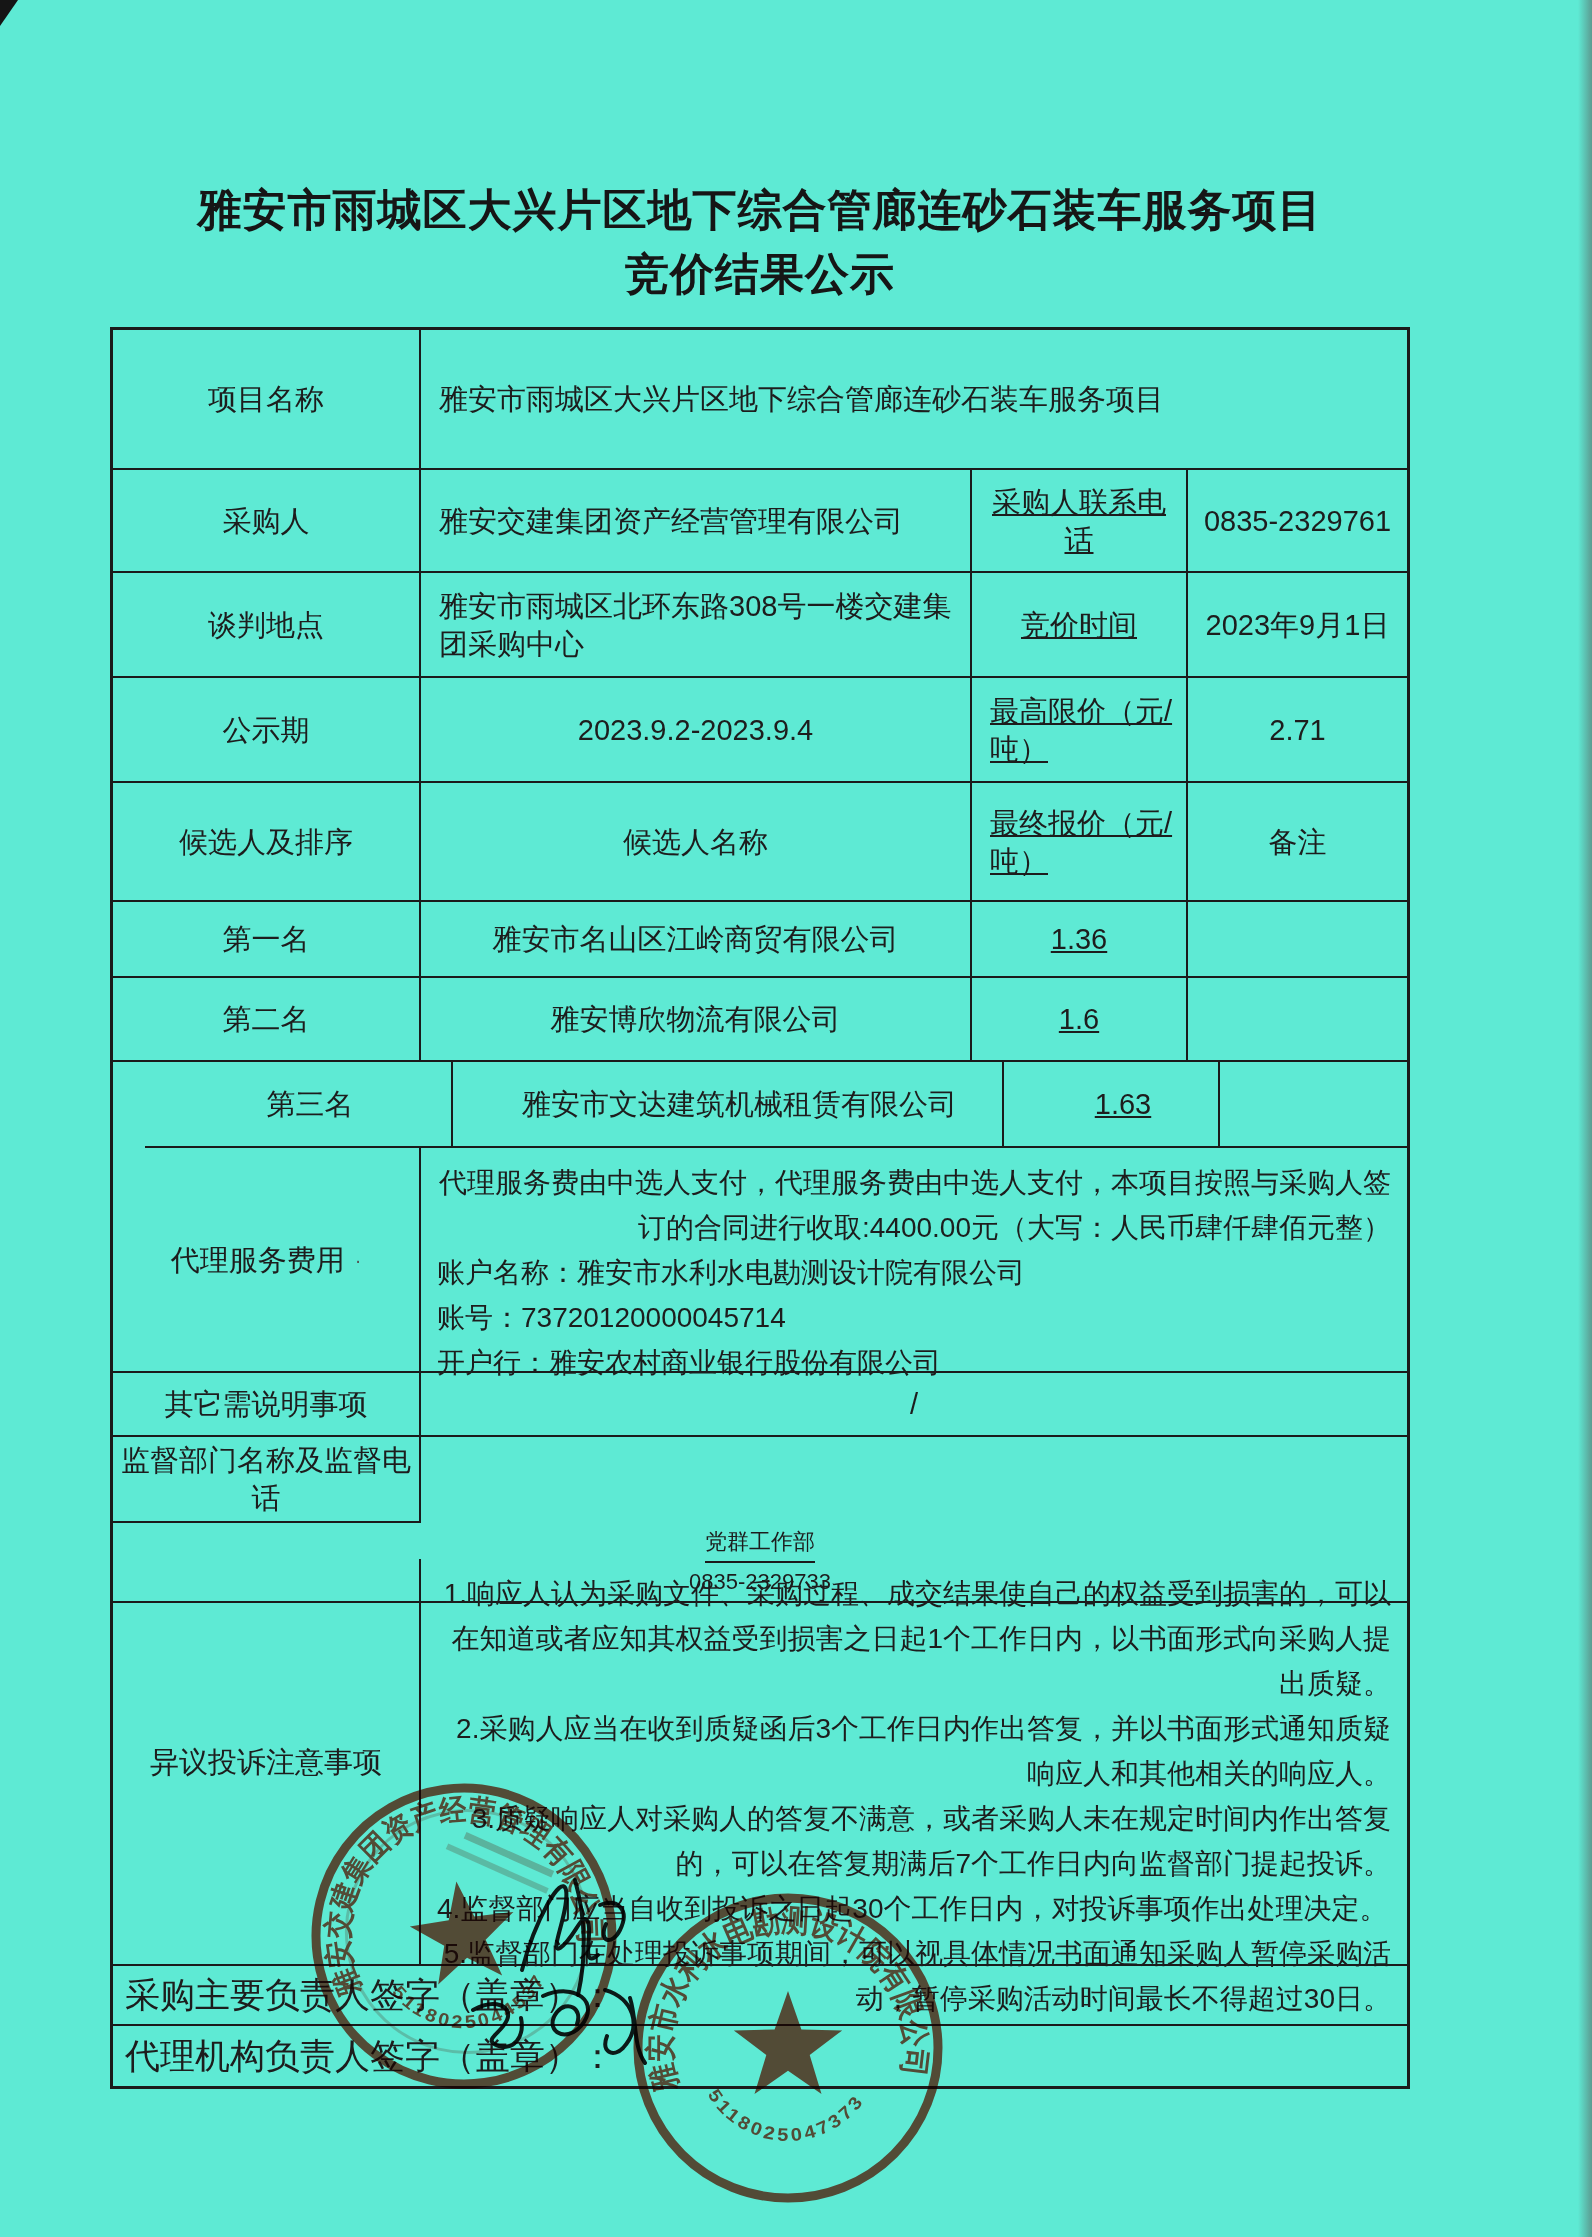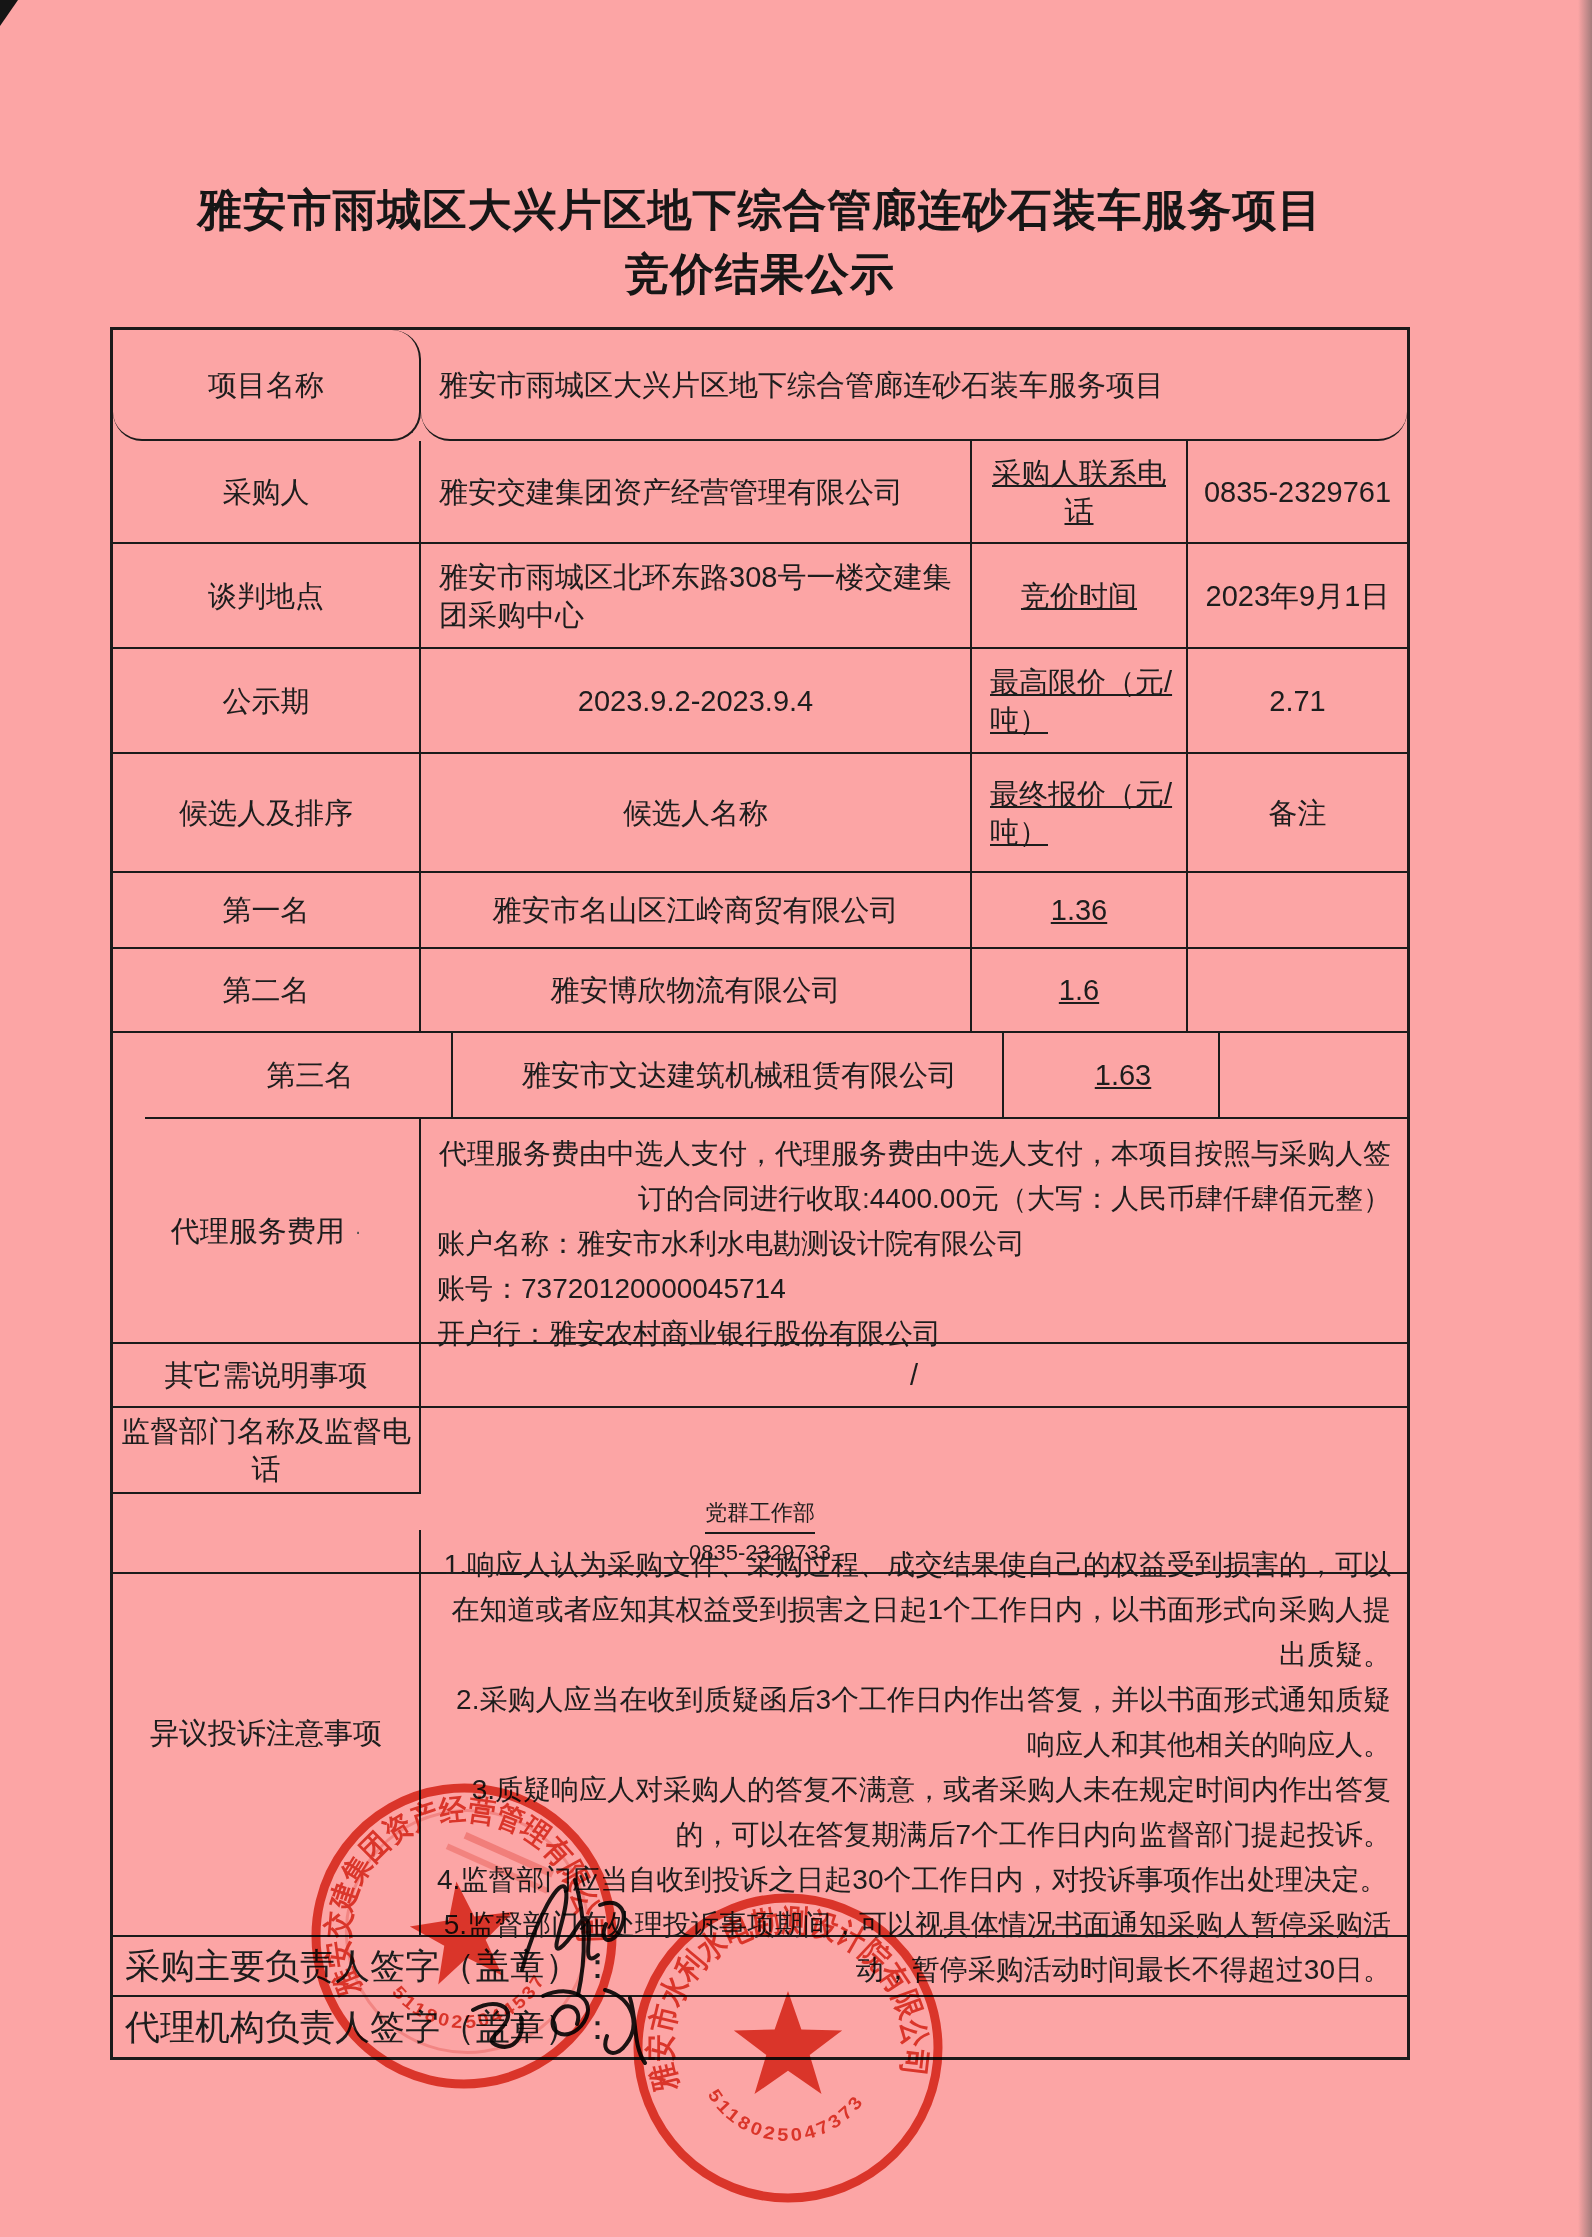--- a/index.html
+++ b/index.html
@@ -1,18 +1,18 @@
 <!DOCTYPE html>
 <html><head>
 <meta charset="utf-8">
 <style>
   html,body { margin:0; padding:0; background:#e8e8e8; }
   .page {
     position:relative; width:1592px; height:2237px;
-    background:#fca5a5; overflow:hidden;
+    background:#5eead4; overflow:hidden;
     font-family:"Liberation Sans","DejaVu Sans",sans-serif;
     color:#1d1d1d;
   }
   
   .corner-mark { position:absolute; left:0; top:0; width:0; height:0;
     border-top:26px solid #151515; border-right:18px solid transparent; }
   .edge-shadow { position:absolute; right:0; top:0; width:14px; height:100%;
     background:linear-gradient(to right, rgba(0,0,0,0), rgba(90,90,90,.55)); }
 
   
@@ -23,21 +23,21 @@
   .doc-table { position:absolute; left:110px; top:327px; width:1300px;
     border:3px solid #1b1b1b; box-sizing:border-box; background:transparent; }
   .row { display:flex; box-sizing:border-box; }
   .cell { box-sizing:border-box; border-right:2px solid #1b1b1b; border-bottom:2px solid #1b1b1b;
     display:flex; align-items:center; justify-content:center; text-align:center;
     font-size:29px; line-height:38px; padding:4px 8px; }
   .cell.last { border-right:none; }
   .nb { border-bottom:none !important; }
   .c1 { width:308px; } .c2 { width:551px; } .c3 { width:216px;text-decoration:underline; } .c4 { flex:1; }
   .left { justify-content:flex-start; text-align:left; padding-left:18px; padding-right:12px; }
-  .r1 { height:111px;border-radius:29px; } .r2 { height:103px; } .r3 { height:105px; } .r4 { height:105px; }
+  .r1 { height:140px; } .r2 { height:103px; } .r3 { height:105px; } .r4 { height:105px; }
   .r5 { height:119px; } .r6 { height:76px; }  .r7 { height:84px; }  .r8 { height:86px;padding-left:32px; }
   .r9 { height:225px; } .r10 { height:64px; } .r11 { height:122px;flex-direction:column; } .r12 { height:407px; }
   .r13 { height:60px; } .r14 { height:60px; }
   .para-cell { flex-direction:column; align-items:flex-start; justify-content:flex-start;
     text-align:left; padding:12px 16px 0 16px; font-size:28px; line-height:45px; }
   .para-cell div { text-align:right; }
   .stack { display:flex; flex-direction:column; flex:1; }
   .stack .sub { flex:1; display:flex; align-items:center; justify-content:center;
     font-size:22px; box-sizing:border-box; }
   .stack .sub.divider { border-bottom:2px solid #1b1b1b; }

